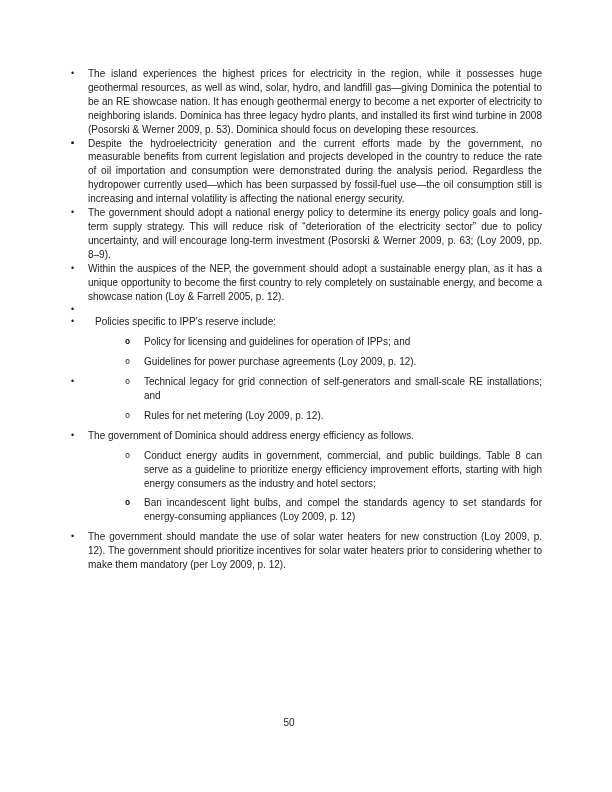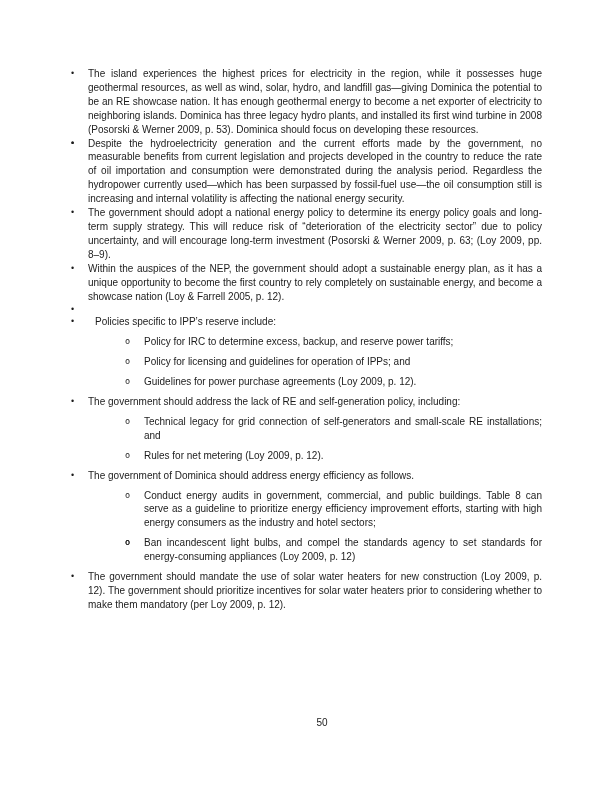--- a/index.html
+++ b/index.html
@@ -49,21 +49,20 @@
   .sp  { margin-top: 6px; }
   .gap { margin-top: 12px; }
   .footer {
     position: absolute;
     top: 716px;
     left: 0;
     width: 578px;
     text-align: center;
     font-size: 10px;
     line-height: 13.9px;
-    padding-left: 33px;
   }
 </style>
 </head>
 <body>
 
 <div class="page">
 
   <div class="content">
 
     <div class="item l1">
@@ -94,36 +93,34 @@
       <span class="marker">•</span>
     </div>
 
     <div class="item l1 gap indent7">
       <span class="marker">•</span>
       <span>Policies specific to IPP’s reserve include:</span>
     </div>
 
     <div class="item l2 sp">
       <span class="marker">o</span>
-      <span>Policy for IRC to determine excess, backup, and reserve power tariffs;</span>
     </div>
 
     <div class="item l2 sp">
       <span class="marker">o</span>
       <span>Policy for licensing and guidelines for operation of IPPs; and</span>
     </div>
 
     <div class="item l2 sp">
       <span class="marker">o</span>
       <span>Guidelines for power purchase agreements (Loy 2009, p. 12).</span>
     </div>
 
     <div class="item l1 sp">
       <span class="marker">•</span>
-      <span>The government should address the lack of RE and self-generation policy, including:</span>
     </div>
 
     <div class="item l2 sp">
       <span class="marker">o</span>
       <span>Technical legacy for grid connection of self-generators and small-scale RE installations; and</span>
     </div>
 
     <div class="item l2 sp">
       <span class="marker">o</span>
       <span>Rules for net metering (Loy 2009, p. 12).</span>

